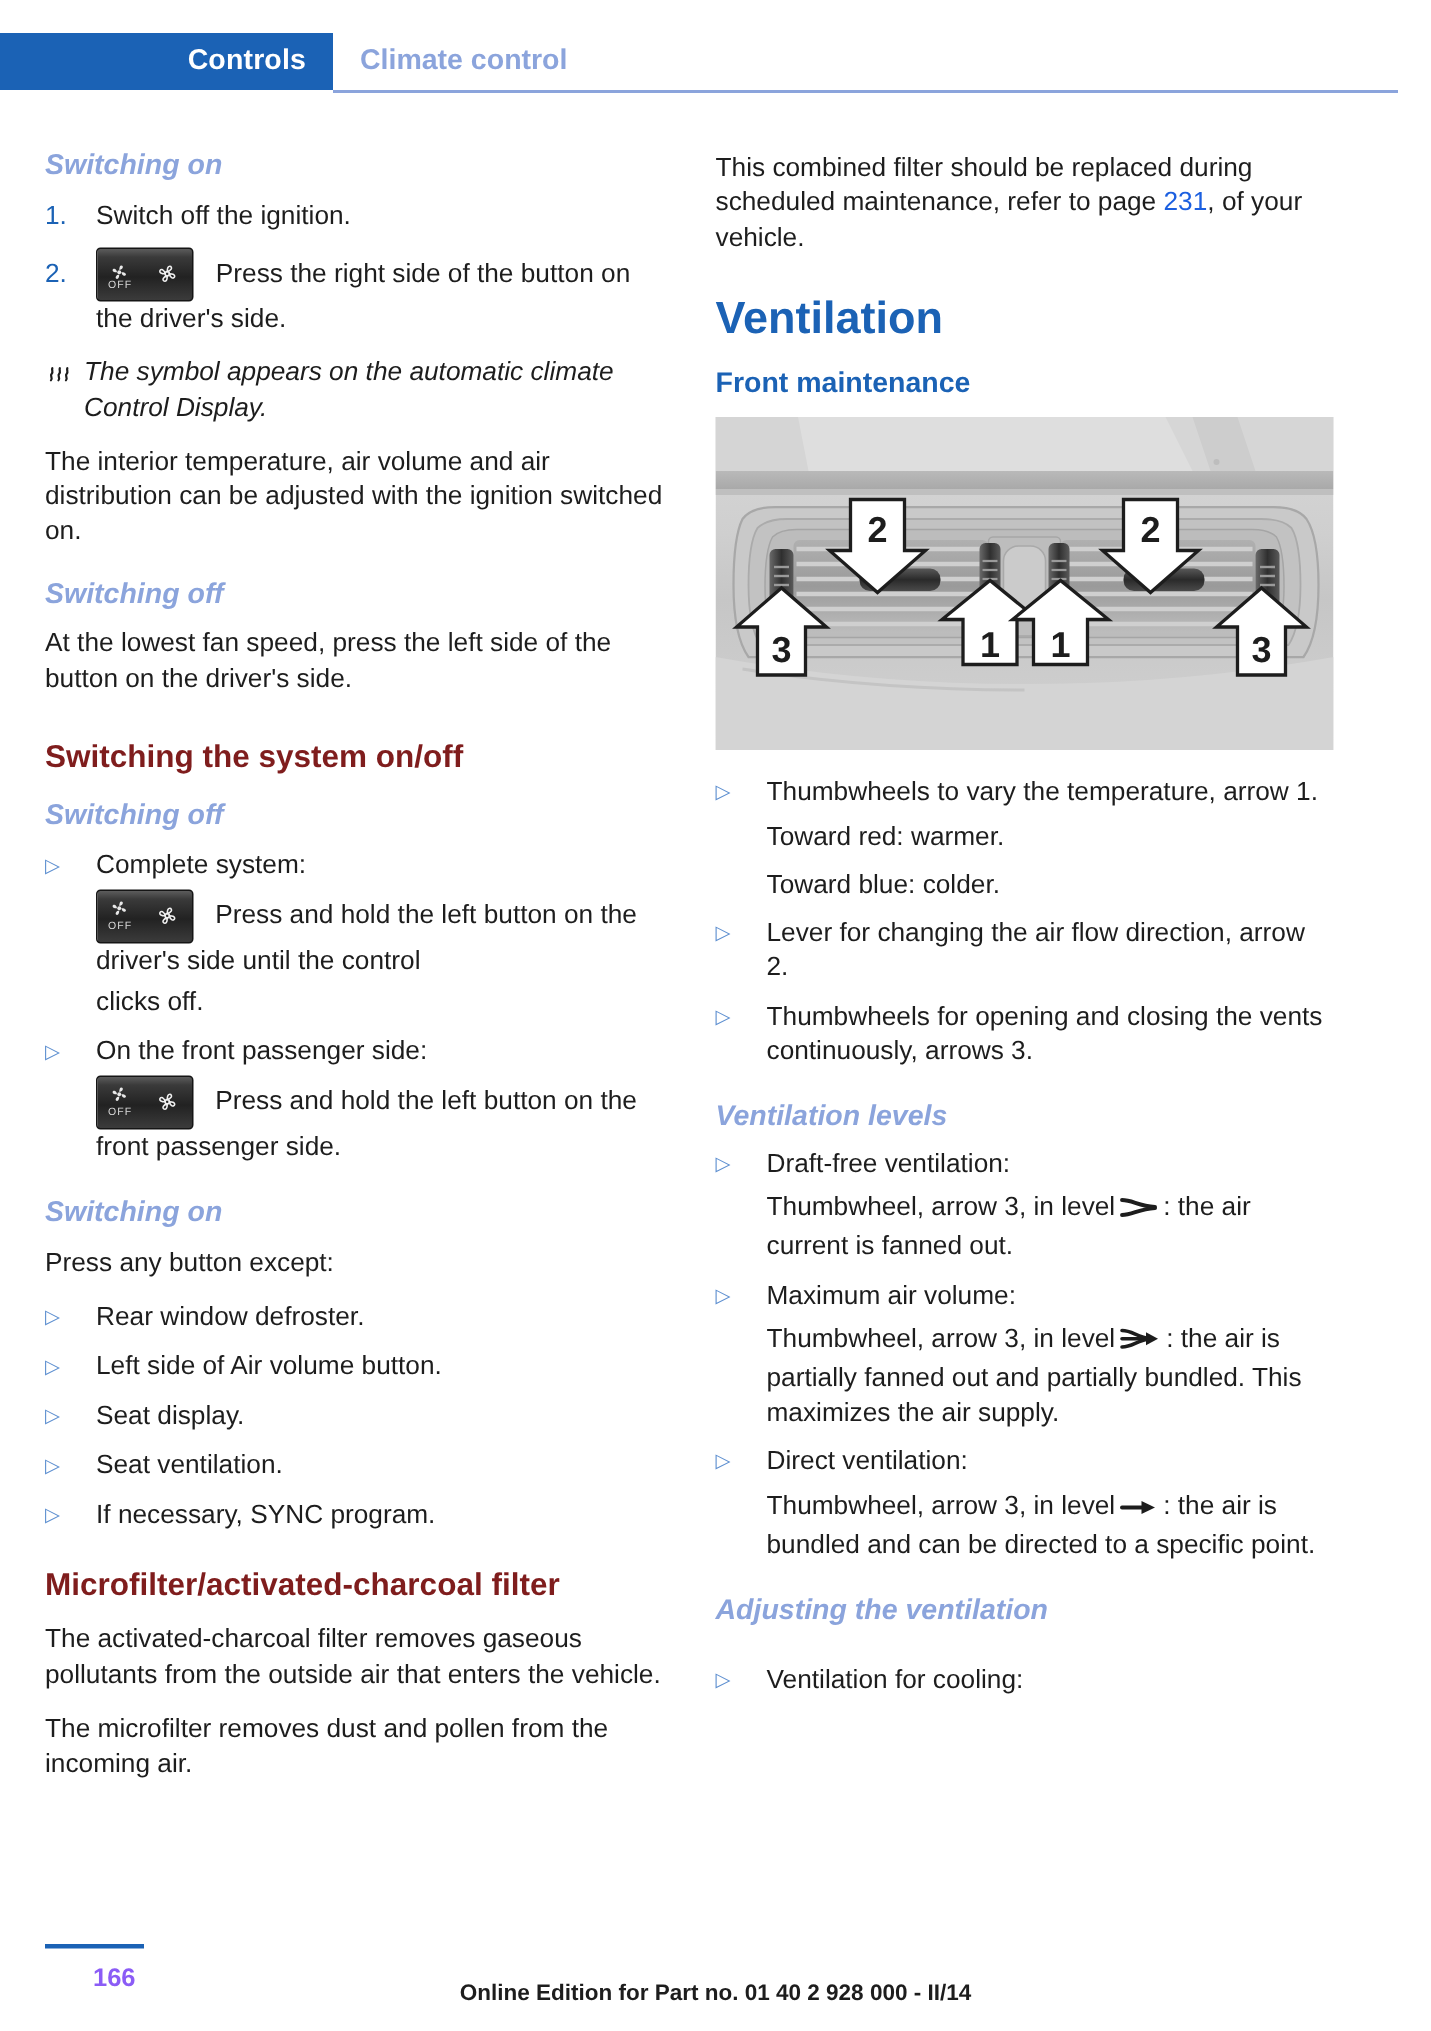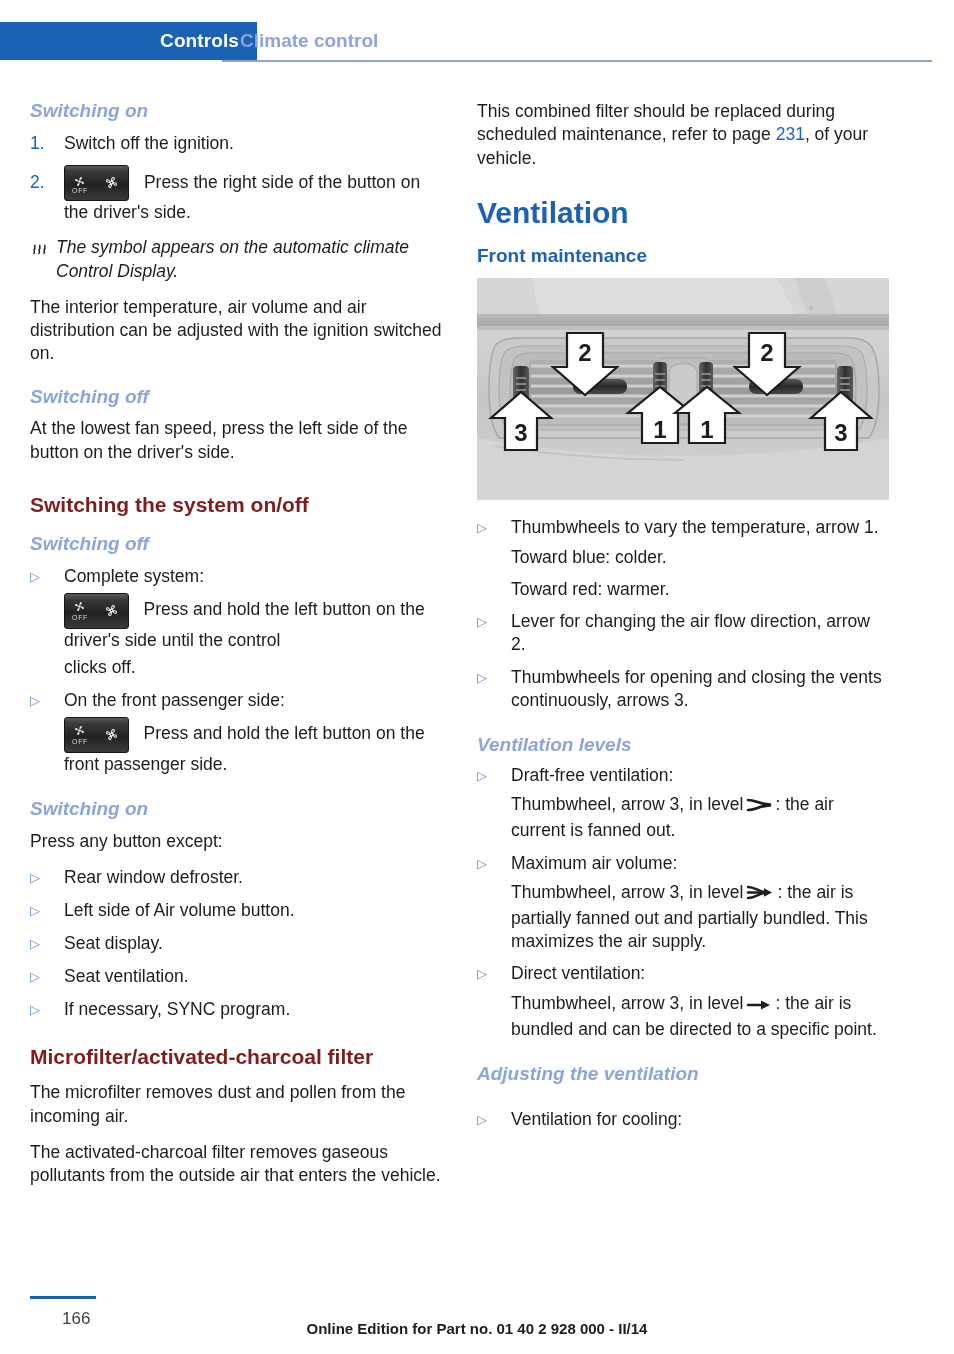--- a/index.html
+++ b/index.html
@@ -4,21 +4,21 @@
 <style>
   html,body{margin:0;padding:0;}
   body{
     width:954px;height:1354px;background:#ffffff;
     font-family:"Liberation Sans", sans-serif;
     color:#1d1d1d;position:relative;overflow:hidden;
   }
   
   .header{position:absolute;left:0;top:22px;width:954px;height:40px;}
   .header-tab-active{
-    position:absolute;left:0;top:0;width:257px;height:38px;
+    position:absolute;left:0;top:0;width:222px;height:38px;
     background:#1b62b5;color:#ffffff;font-weight:bold;font-size:19px;
     display:flex;align-items:center;justify-content:flex-end;
     padding-right:18px;box-sizing:border-box;letter-spacing:.1px;
   }
   .header-tab-sub{
     position:absolute;left:240px;top:0;height:38px;
     display:flex;align-items:center;
     color:#8ba4dc;font-weight:bold;font-size:19px;
   }
   .header-rule{position:absolute;left:222px;top:60px;width:710px;height:2px;background:#8ba4dc;}
@@ -90,21 +90,21 @@
   .oitem-btn .onum{padding-top:6px;}
 
   
   .lvlico{display:inline-block;vertical-align:-3px;margin:0 3px;}
 
   
   .figure{width:412px;height:222px;margin:2px 0 16px 0;}
 
   
   .footer-rule{position:absolute;left:30px;top:1296px;width:66px;height:3px;background:#1b62b5;}
-  .page-num{position:absolute;left:62px;top:1309px;font-size:17px;font-weight:normal;color:#404040;}
+  .page-num{position:absolute;left:62px;top:1309px;font-size:17px;font-weight:bold;color:#8b5cf6;}
   .footer-note{
     position:absolute;left:0;top:1320px;width:954px;text-align:center;
     font-size:15px;font-weight:bold;color:#1d1d1d;
   }
 </style>
 </head>
 <body>
 
 <div class="header">
   <div class="header-tab-active">
@@ -276,22 +276,22 @@
       <div class="bmark">▷</div>
       <div class="btext">Seat ventilation.</div>
     </div>
     <div class="bitem">
       <div class="bmark">▷</div>
       <div class="btext">If necessary, SYNC program.</div>
     </div>
   </div>
 
   <div class="h3-big" style="margin-top:22px;margin-bottom:12px">Microfilter/activated-charcoal filter</div>
+  <p>The activated-charcoal filter removes gaseous pollutants from the outside air that enters the vehicle.</p>
   <p>The microfilter removes dust and pollen from the incoming air.</p>
-  <p>The activated-charcoal filter removes gaseous pollutants from the outside air that enters the vehicle.</p>
 </div>
 
 <div class="col col-right">
 
   <p><span>This combined filter should be replaced during scheduled maintenance, refer to page </span><span class="link">231</span><span>, of your vehicle.</span></p>
 
   <div class="h1">Ventilation</div>
   <div class="h2">Front maintenance</div>
 
   <div class="figure">
@@ -424,22 +424,22 @@
         <text x="364" y="163" font-family="Liberation Sans, sans-serif" font-size="24" font-weight="bold" fill="#1d1d1d" text-anchor="middle">3</text>
       </g>
     </svg>
   </div>
 
   <div class="blist">
     <div class="bitem" style="margin-bottom:6px">
       <div class="bmark">▷</div>
       <div class="btext">Thumbwheels to vary the temperature, arrow 1.</div>
     </div>
+    <p class="sub-para">Toward red: warmer.</p>
     <p class="sub-para">Toward blue: colder.</p>
-    <p class="sub-para">Toward red: warmer.</p>
     <div class="bitem">
       <div class="bmark">▷</div>
       <div class="btext">Lever for changing the air flow direction, arrow 2.</div>
     </div>
     <div class="bitem">
       <div class="bmark">▷</div>
       <div class="btext">Thumbwheels for opening and closing the vents continuously, arrows 3.</div>
     </div>
   </div>
 

